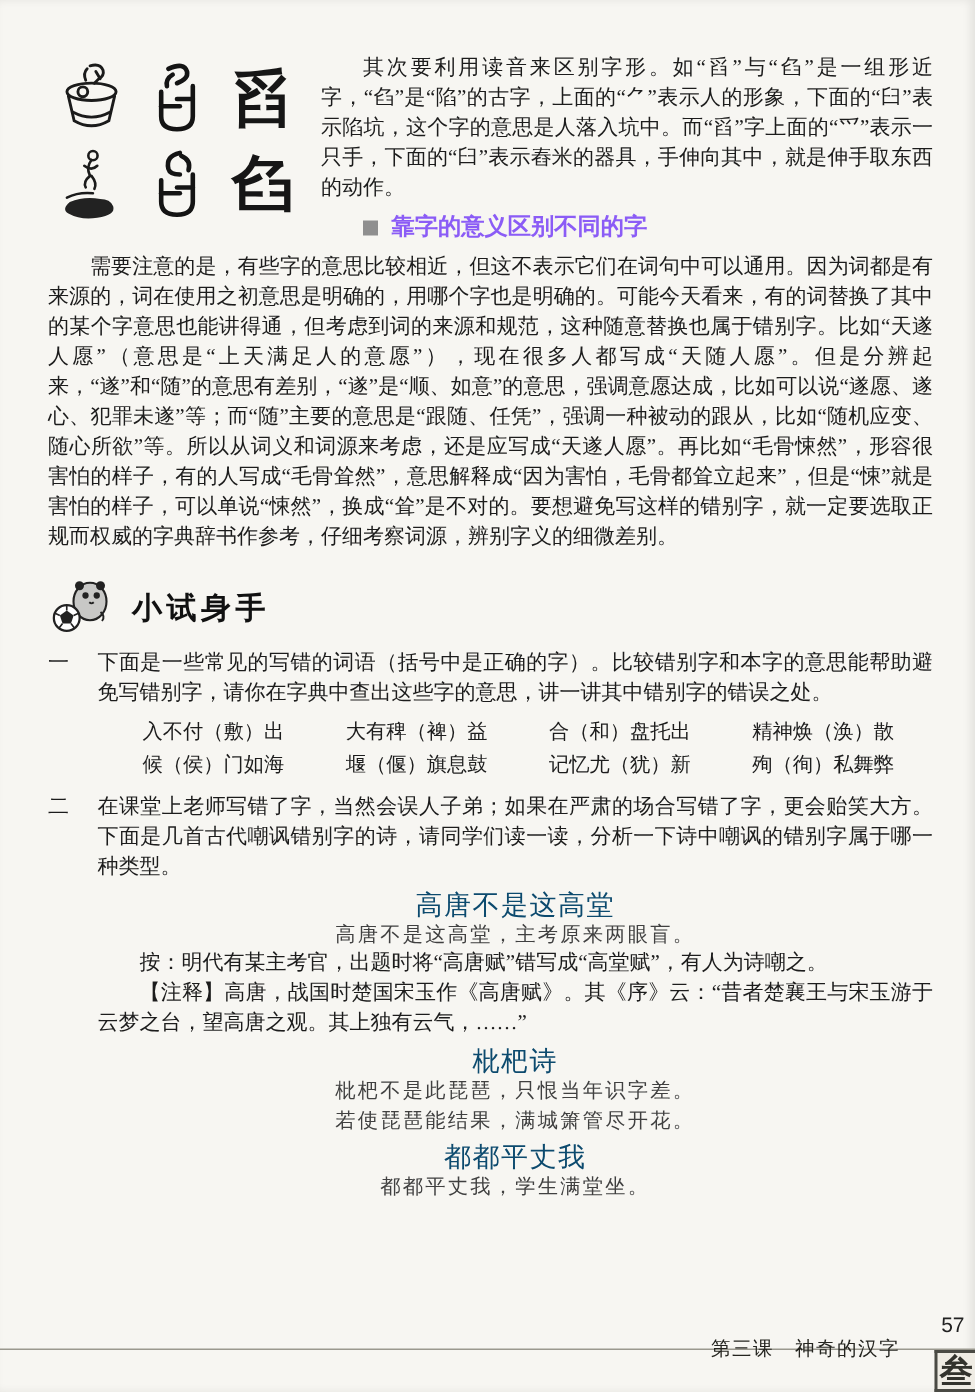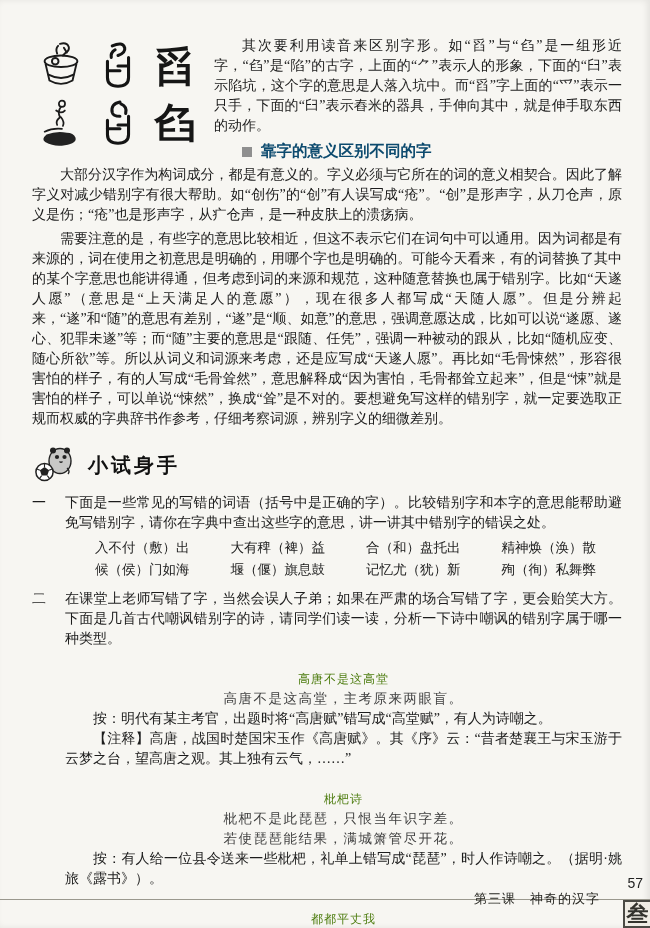--- a/index.html
+++ b/index.html
@@ -11,37 +11,37 @@
   p.body { font-size:14px; line-height:20px; margin:0; text-align:justify; }
   .ind { text-indent:2em; }
 
   
   .illus-block { float:left; width:172px; height:114px; margin:2px 10px 0 0;
                  display:grid; grid-template-columns:repeat(3,1fr); grid-template-rows:1fr 1fr; }
   .cell { display:flex; align-items:center; justify-content:center; }
   .bigchar { font-size:42px; line-height:1; font-weight:700; color:#161616; }
 
   .sec-head { margin:5px 0 3px; font-family:"Liberation Sans","DejaVu Sans",sans-serif;
-              font-size:15.5px; font-weight:700; display:flex; align-items:center; gap:9px; color:#0c4a6e;padding-left:28px; }
+              font-size:15.5px; font-weight:700; display:flex; align-items:center; gap:9px; color:#8b5cf6;padding-left:28px; }
   .sq { width:10px; height:10px; background:#8f8f8f; flex:none; }
 
   .practice-head { display:flex; align-items:flex-end; gap:12px; margin:12px 0 10px 2px; height:42px; }
   .practice-title { font-family:"Liberation Sans","DejaVu Sans",sans-serif; font-size:20px;
                     font-weight:700; letter-spacing:3px; padding-bottom:4px; color:#111; }
 
   .ex { display:flex; margin-top:7px; }
   .ex-num { width:33px; flex:none; font-size:14px; line-height:20px; }
   .ex-body { flex:1; min-width:0; }
 
   .words { margin:4px 26px 1px 30px; }
   .wrow { display:flex; justify-content:space-between; font-size:13.5px; line-height:22px; color:#1c1c1c; }
 
   .poem { margin-top:3px; }
-  .poem-title { text-align:center; font-size:12px; line-height:20px; margin-top:20px;
-                color:#4d7c0f; letter-spacing:1px; }
+  .poem-title { text-align:center; font-size:18px; line-height:20px; margin-top:4px;
+                color:#0c4a6e; letter-spacing:1px; }
   .poem-line  { text-align:center; font-size:13.5px; line-height:20px; color:#404040; letter-spacing:1.5px; }
   .note { margin-top:1px; }
 
   .pagenum { position:absolute; right:7px; bottom:37px; font-size:14px;
              font-family:"Liberation Sans","DejaVu Sans",sans-serif; color:#222; }
   .footer-rule { position:absolute; left:0; right:0; bottom:28px; border-top:1px solid #9a988e; }
   .footer { position:absolute; right:50px; bottom:20px; font-size:13px; color:#24241f; letter-spacing:1px; }
   .footer .lesson { margin-right:14px; }
   .stamp { position:absolute; right:0; bottom:0; width:27px; height:28px;
            border:2px solid #4a4a44; border-right:none; background:#efece4;
@@ -101,21 +101,20 @@
         <div class="cell bigchar">臽</div>
       </div>
 
       <p class="body ind">其次要利用读音来区别字形。如“舀”与“臽”是一组形近字，“臽”是“陷”的古字，上面的“⺈”表示人的形象，下面的“臼”表示陷坑，这个字的意思是人落入坑中。而“舀”字上面的“爫”表示一只手，下面的“臼”表示舂米的器具，手伸向其中，就是伸手取东西的动作。</p>
 
       <h3 class="sec-head">
         <span class="sq"></span>
         <span>靠字的意义区别不同的字</span>
       </h3>
 
-      <p class="body ind">大部分汉字作为构词成分，都是有意义的。字义必须与它所在的词的意义相契合。因此了解字义对减少错别字有很大帮助。如“创伤”的“创”有人误写成“疮”。“创”是形声字，从刀仓声，原义是伤；“疮”也是形声字，从疒仓声，是一种皮肤上的溃疡病。</p>
       <div style="clear:both"></div>
     </div>
 
     <p class="body ind" style="margin-top:4px">需要注意的是，有些字的意思比较相近，但这不表示它们在词句中可以通用。因为词都是有来源的，词在使用之初意思是明确的，用哪个字也是明确的。可能今天看来，有的词替换了其中的某个字意思也能讲得通，但考虑到词的来源和规范，这种随意替换也属于错别字。比如“天遂人愿”（意思是“上天满足人的意愿”），现在很多人都写成“天随人愿”。但是分辨起来，“遂”和“随”的意思有差别，“遂”是“顺、如意”的意思，强调意愿达成，比如可以说“遂愿、遂心、犯罪未遂”等；而“随”主要的意思是“跟随、任凭”，强调一种被动的跟从，比如“随机应变、随心所欲”等。所以从词义和词源来考虑，还是应写成“天遂人愿”。再比如“毛骨悚然”，形容很害怕的样子，有的人写成“毛骨耸然”，意思解释成“因为害怕，毛骨都耸立起来”，但是“悚”就是害怕的样子，可以单说“悚然”，换成“耸”是不对的。要想避免写这样的错别字，就一定要选取正规而权威的字典辞书作参考，仔细考察词源，辨别字义的细微差别。</p>
 
     <div class="practice-head">
       <svg class="sketch" width="42" height="38" viewBox="0 0 42 38">
         <ellipse cx="26" cy="16" rx="11" ry="12.5" fill="#c8c8c6" stroke="#222" stroke-width="1.4"></ellipse>
         <circle cx="19" cy="5.5" r="3" fill="#222"></circle>
         <circle cx="33" cy="5.5" r="3" fill="#222"></circle>
@@ -160,21 +159,20 @@
           <div class="poem-title">高唐不是这高堂</div>
           <div class="poem-line">高唐不是这高堂，主考原来两眼盲。</div>
           <p class="body ind note">按：明代有某主考官，出题时将“高唐赋”错写成“高堂赋”，有人为诗嘲之。</p>
           <p class="body ind note">【注释】高唐，战国时楚国宋玉作《高唐赋》。其《序》云：“昔者楚襄王与宋玉游于云梦之台，望高唐之观。其上独有云气，……”</p>
         </div>
 
         <div class="poem">
           <div class="poem-title">枇杷诗</div>
           <div class="poem-line">枇杷不是此琵琶，只恨当年识字差。</div>
           <div class="poem-line">若使琵琶能结果，满城箫管尽开花。</div>
-          <p class="body ind note">按：有人给一位县令送来一些枇杷，礼单上错写成“琵琶”，时人作诗嘲之。（据明·姚旅《露书》）。</p>
         </div>
 
         <div class="poem">
           <div class="poem-title">都都平丈我</div>
           <div class="poem-line">都都平丈我，学生满堂坐。</div>
         </div>
       </div>
     </div>
 
   </div>

